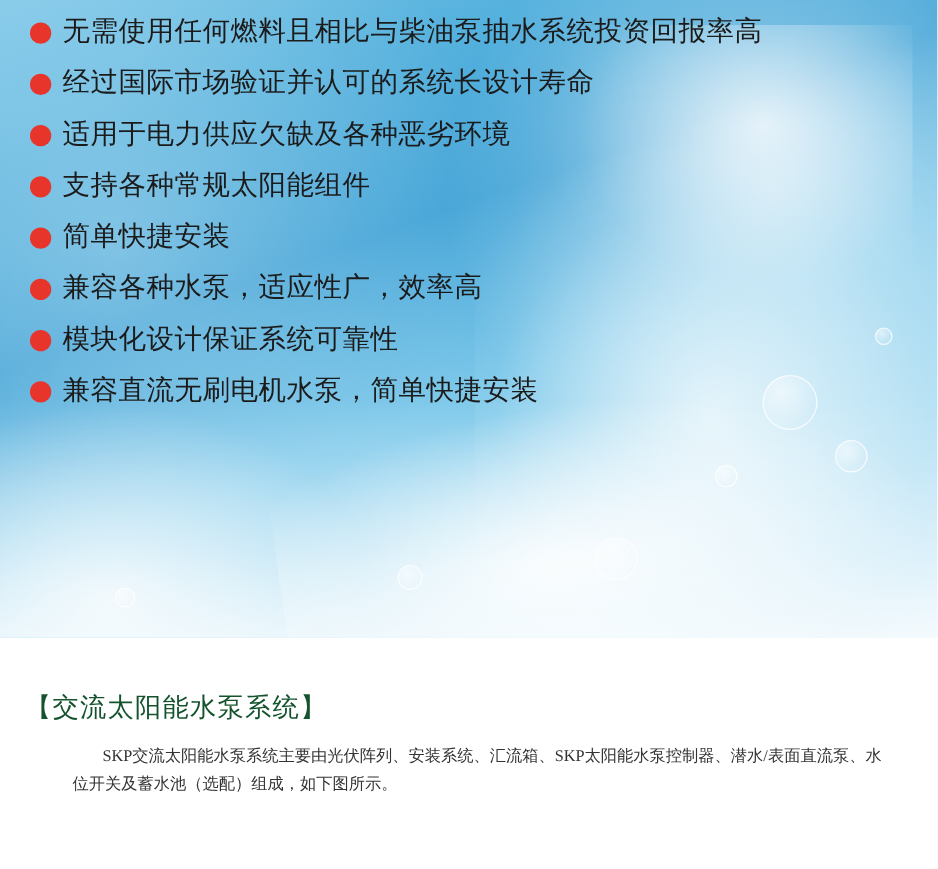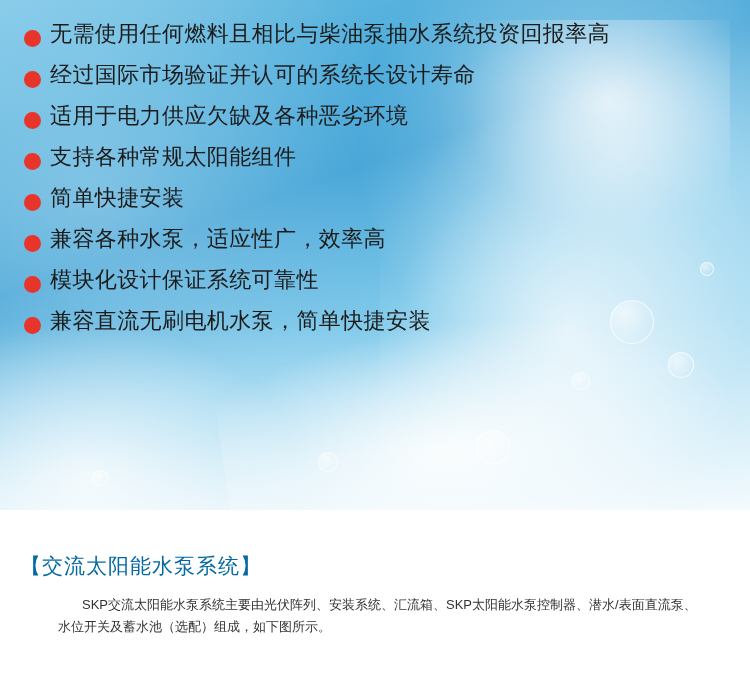--- a/index.html
+++ b/index.html
@@ -67,21 +67,21 @@
   }
 
   #feature-list {
     position: absolute;
     left: 0; top: 0;
     width: 750px;
     padding: 6px 0 0 24px;
   }
   .feature-row {
     display: flex;
-    align-items: flex-end;
+    align-items: center;
     height: 41px;
   }
   .bullet {
     width: 17px;
     height: 17px;
     border-radius: 50%;
     background: #e8352b;
     flex: 0 0 auto;
     margin-right: 9px;
     box-shadow: 0 0 0 0 rgba(0,0,0,0);
@@ -112,21 +112,21 @@
     color: #e8352b;
     font-family: "DejaVu Sans", "Liberation Sans", sans-serif;
     letter-spacing: 1px;
     font-weight: normal;
   }
   #section2-body {
     margin: 14px 44px 0 58px;
     font-size: 13px;
     color: #333333;
     line-height: 22px;
-    font-family: Liberation Sans, sans-serif;
+    font-family: Liberation Serif, serif;
   }
   #section2-body .indent { display: inline-block; width: 24px; }
 </style>
 </head>
 <body>
 
 <div id="hero">
   <div class="water-layer" id="w1"></div>
   <div class="water-layer" id="splash1"></div>
   <div class="water-layer" id="w2"></div>
@@ -175,15 +175,15 @@
     <div class="feature-row">
       <span class="bullet" style="background: rgb(232, 53, 43);"></span>
       <span class="feature-text">兼容直流无刷电机水泵，简单快捷安装</span>
     </div>
   </div>
 </div>
 
 <div id="gap"></div>
 
 <div id="section2">
-  <div id="section2-title" style="color: #0369a1; margin-left: 20px;">【交流太阳能水泵系统】</div>
+  <div id="section2-title" style="color: #14532d; margin-left: 20px;">【交流太阳能水泵系统】</div>
   <div id="section2-body"><span class="indent"></span><span>SKP交流太阳能水泵系统主要由光伏阵列、安装系统、汇流箱、SKP太阳能水泵控制器、潜水/表面直流泵、水位开关及蓄水池（选配）组成，如下图所示。</span></div>
 </div>
 
 </body></html>

